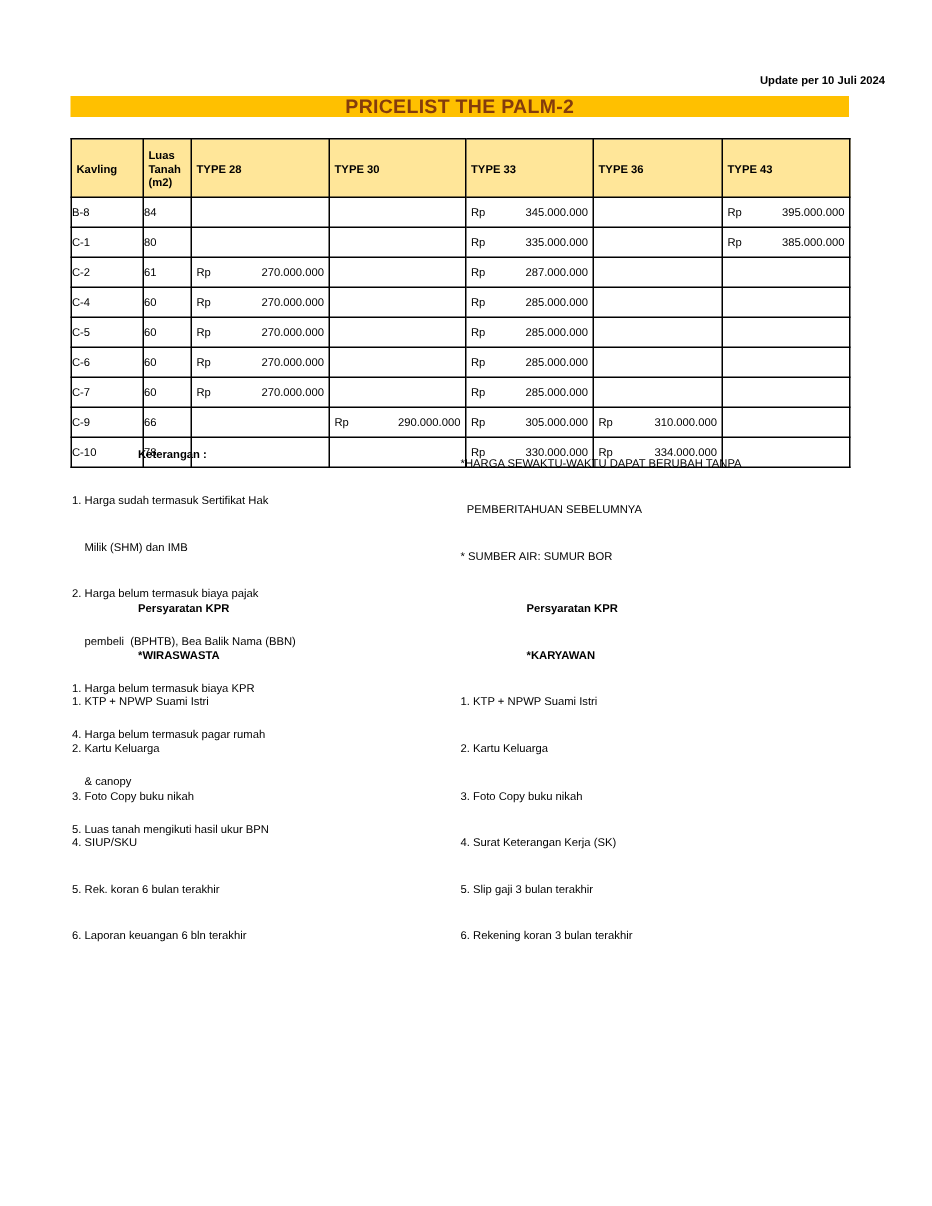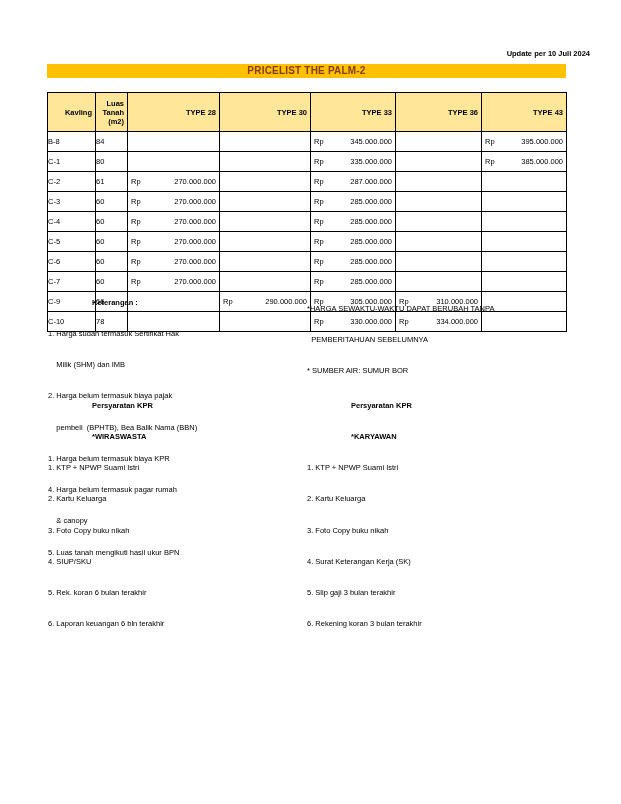--- a/index.html
+++ b/index.html
@@ -13,34 +13,34 @@
   }
   .update-label {
     position: absolute; top: 49px; right: 31px;
     font-size: 7.5px; font-weight: bold;
   }
   .banner {
     position: absolute; left: 47px; top: 64px;
     width: 519px; height: 14px;
     background: var(--banner-bg, #FFC000);
     color: var(--banner-text, #843C0C);
-    font-size: 10px; font-weight: bold;
+    font-size: 13px; font-weight: bold;
     text-align: center; line-height: 14.5px;
     letter-spacing: 0.2px;
   }
   table.pricelist {
     position: absolute; left: 47px; top: 92px;
     border-collapse: collapse; table-layout: fixed;
     border: 1.5px solid #000;
   }
   table.pricelist th {
     background: var(--header-bg, #FFE699);
     border: 1px solid #000;
     font-size: 7.5px; font-weight: bold;
-    height: 38px; text-align: right; vertical-align: middle;
+    height: 38px; text-align: left; vertical-align: middle;
     padding: 0 3px; line-height: 9px;
   }
   table.pricelist td {
     border: 1px solid #000;
     font-size: 7.5px;
     height: 11.5px; line-height: 11px;
     padding: 0; vertical-align: middle;
     background: #ffffff;
     overflow: hidden;
   }
@@ -142,39 +142,20 @@
         <td class="price">
           <div class="cellwrap">
             <span>Rp</span>
             <span>287.000.000</span>
           </div>
         </td>
         <td class="price na"></td>
         <td class="price na"></td>
       </tr>
       <tr>
-        <td class="kav">C-3</td>
-        <td class="luas">60</td>
-        <td class="price">
-          <div class="cellwrap">
-            <span>Rp</span>
-            <span>270.000.000</span>
-          </div>
-        </td>
-        <td class="price na"></td>
-        <td class="price">
-          <div class="cellwrap">
-            <span>Rp</span>
-            <span>285.000.000</span>
-          </div>
-        </td>
-        <td class="price na"></td>
-        <td class="price na"></td>
-      </tr>
-      <tr>
         <td class="kav">C-4</td>
         <td class="luas">60</td>
         <td class="price">
           <div class="cellwrap">
             <span>Rp</span>
             <span>270.000.000</span>
           </div>
         </td>
         <td class="price na"></td>
         <td class="price">

